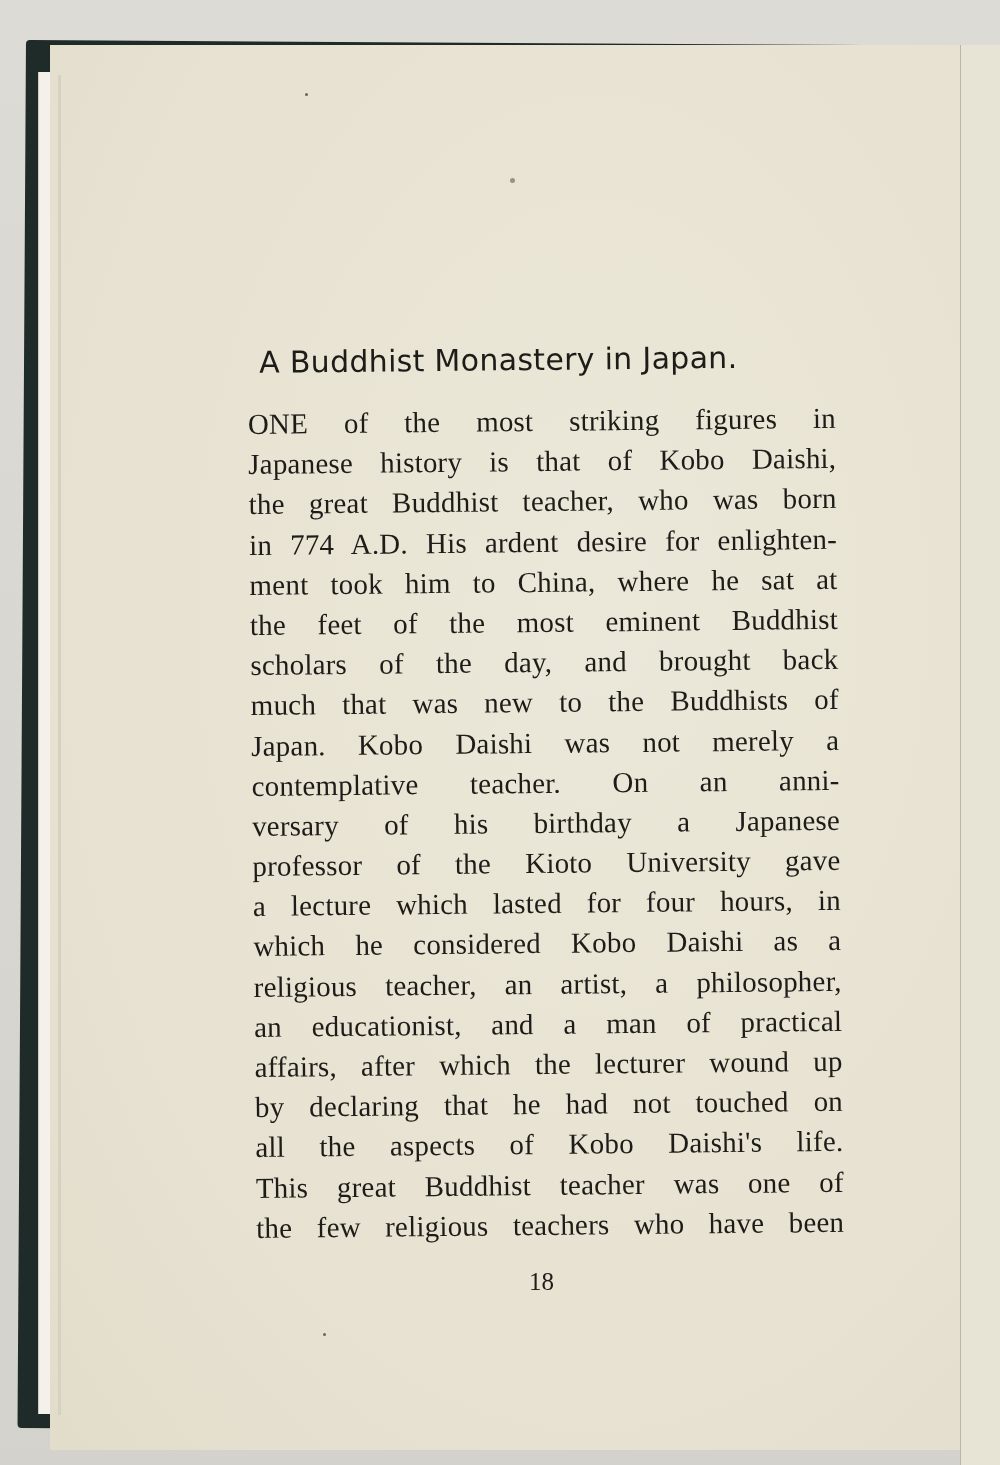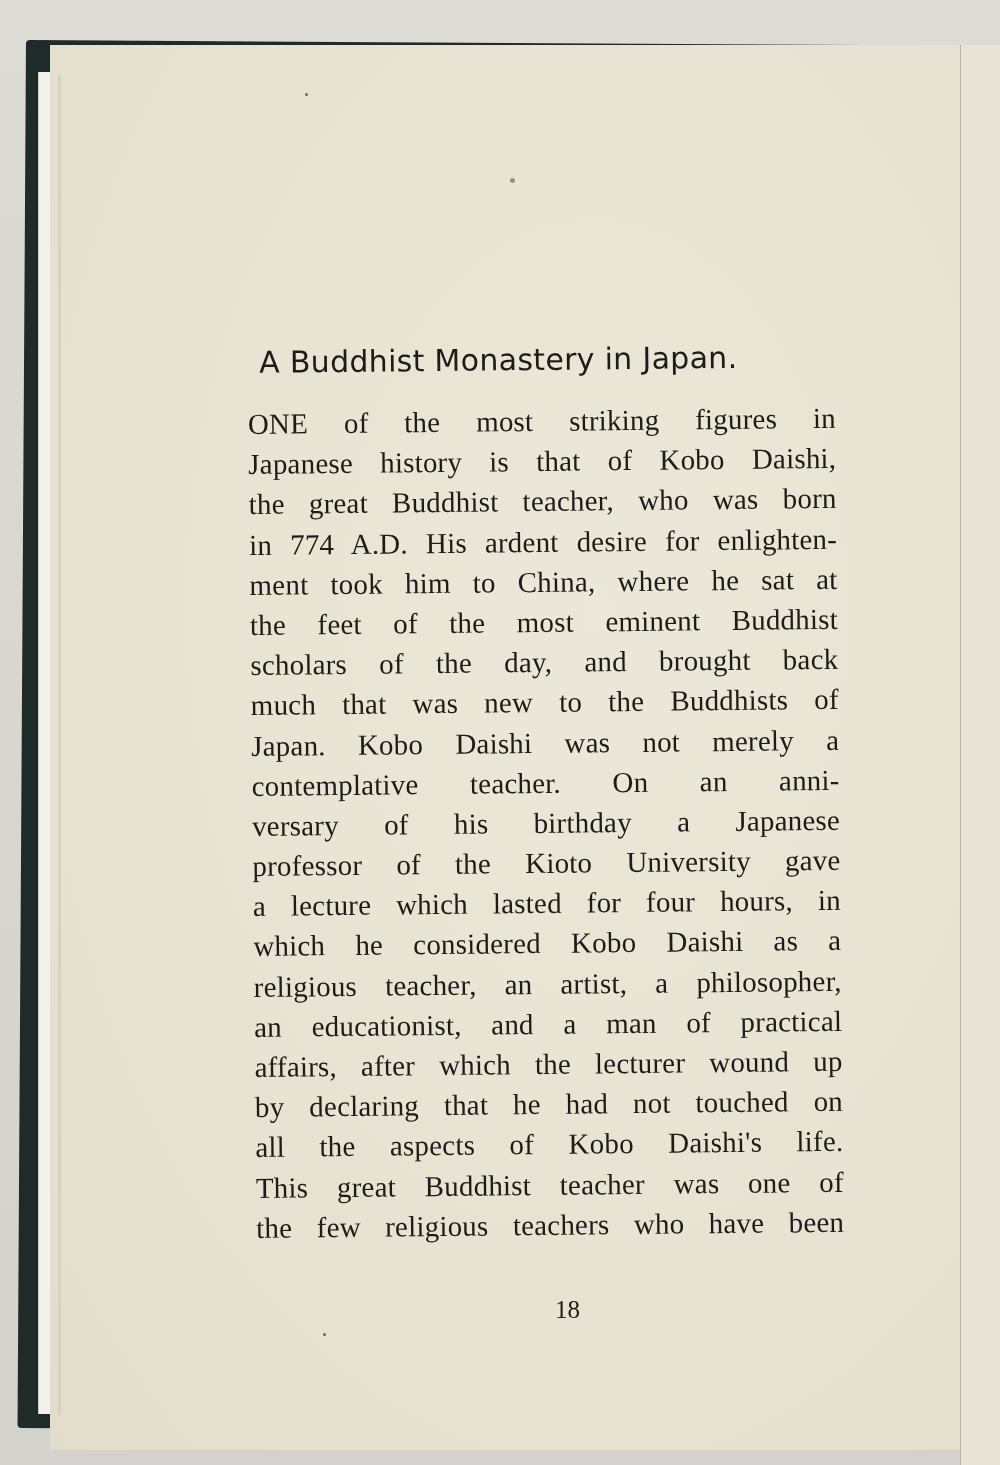--- a/index.html
+++ b/index.html
@@ -90,26 +90,25 @@
       text-align: justify;
       text-align-last: justify;
       white-space: nowrap;
       letter-spacing: 0.2px;
     }
     .lines {
       margin-top: 24px;
     }
     .page-number {
       position: absolute;
-      left: 555px;
+      left: 529px;
       top: 1268px;
       font-family: "Liberation Serif", serif;
       font-size: 25px;
       color: #1e1c18;
-      margin-top: 28px;
     }
     .speck {
       position: absolute;
       width: 4px;
       height: 4px;
       border-radius: 50%;
       background: #6b655a;
     }
   </style>
 </head>

